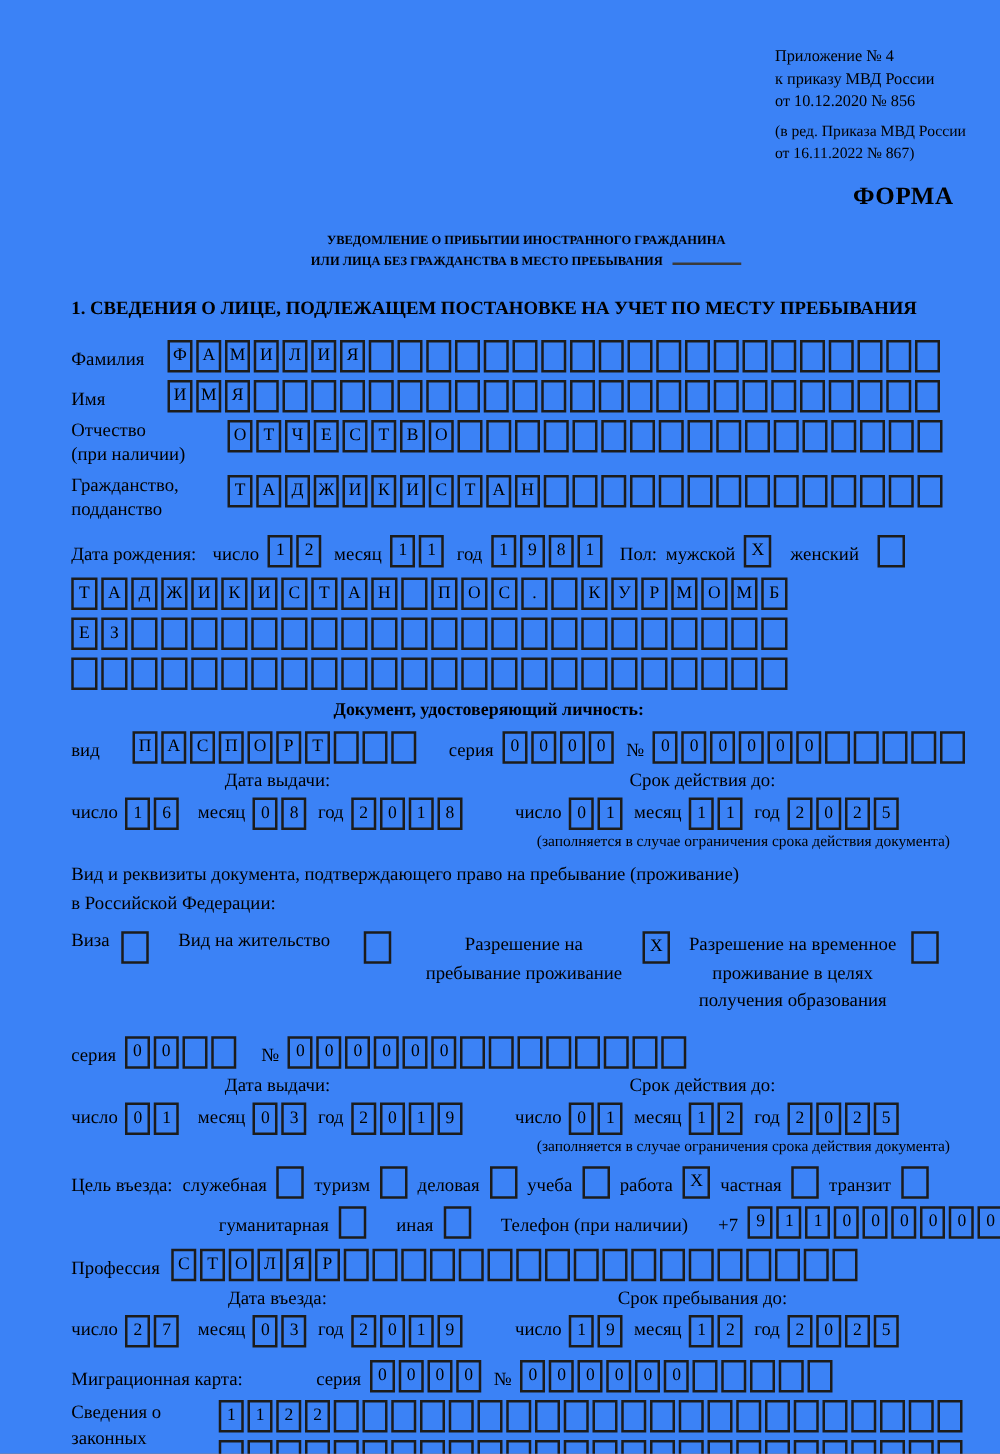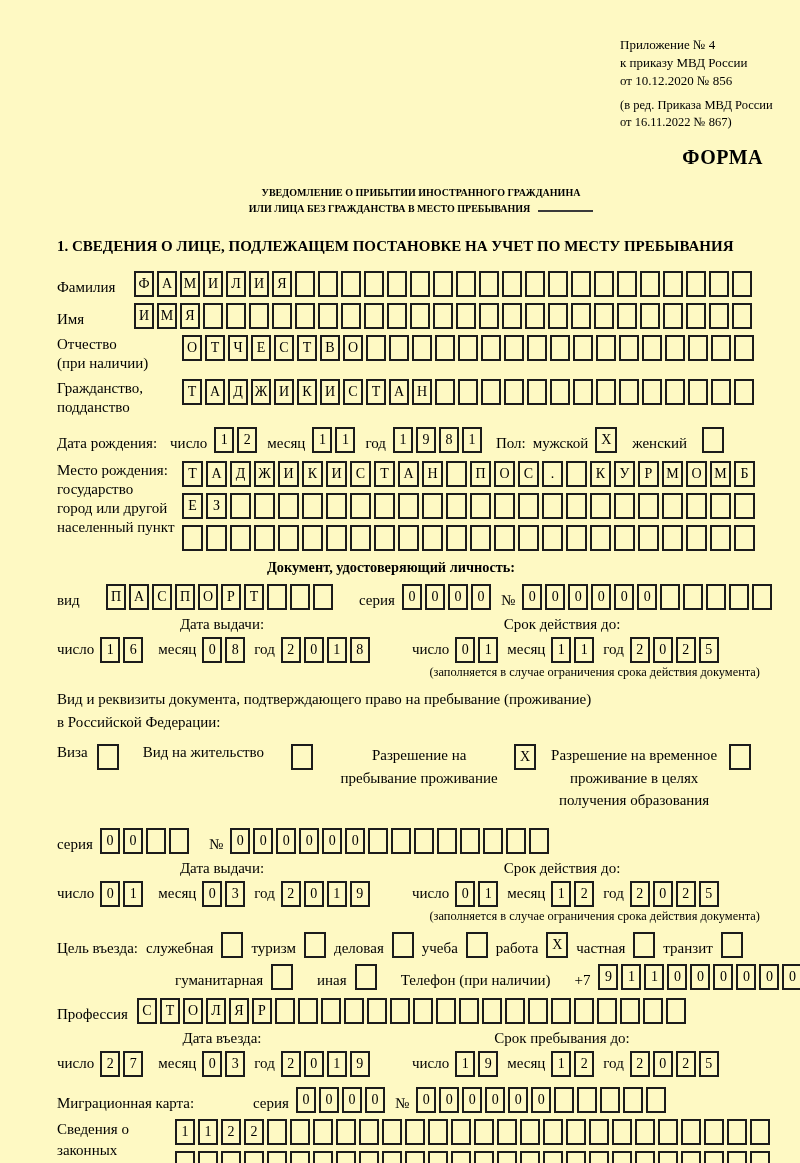--- a/index.html
+++ b/index.html
@@ -1,16 +1,16 @@
 <!DOCTYPE html>
 <html><head>
 <meta charset="utf-8">
 <style>
   html,body{margin:0;padding:0;background:#888;}
-  .page{position:relative;width:800px;height:1163px;background:#fef9c3;color:#000;
+  .page{position:relative;width:800px;height:1163px;background:#3b82f6;color:#000;
         box-sizing:border-box;padding:36px 15px 0 57px;
         font-family:"Liberation Serif","DejaVu Serif",serif;font-size:15px;margin:0 auto;}
   .ref-block{margin-left:563px;font-size:13px;line-height:1.4;}
   .ref-block .ed{margin-top:6px;font-size:12.5px;}
   .ref-block .ed2{font-size:12.5px;}
   .forma{text-align:right;font-weight:bold;font-size:20px;margin:14px 22px 0 0;letter-spacing:.5px;}
   .title{text-align:center;font-weight:bold;font-size:10px;line-height:1.65;margin-top:16px;}
   .blank-line{display:inline-block;width:55px;border-bottom:2px solid #3a3a3a;height:.9em;margin-left:8px;}
   .section-heading{font-weight:bold;font-size:15px;margin:20px 0 16px 0;}
   .row{display:flex;align-items:flex-end;column-gap:7px;margin-bottom:6px;}
@@ -223,26 +223,20 @@
         <span class="cell">1</span>
       </span>
     <span class="lbl" style="margin-left:4px;">Пол:</span>
     <span class="lbl">мужской</span>
     <span class="checkbox">X</span>
     <span class="lbl" style="margin-left:8px;">женский</span>
     <span class="checkbox" style="margin-left:8px;"></span>
   </div>
 
   <div class="row top" style="margin-top:8px;">
-    <span class="lbl w118">
-      <span class="lbl2">Место рождения:</span><br>
-      <span class="lbl2">государство</span><br>
-      <span class="lbl2">город или другой</span><br>
-      <span class="lbl2">населенный пункт</span>
-    </span>
     <span class="stack">
       <span class="cells wide">
           <span class="cell">Т</span>
           <span class="cell">А</span>
           <span class="cell">Д</span>
           <span class="cell">Ж</span>
           <span class="cell">И</span>
           <span class="cell">К</span>
           <span class="cell">И</span>
           <span class="cell">С</span>

